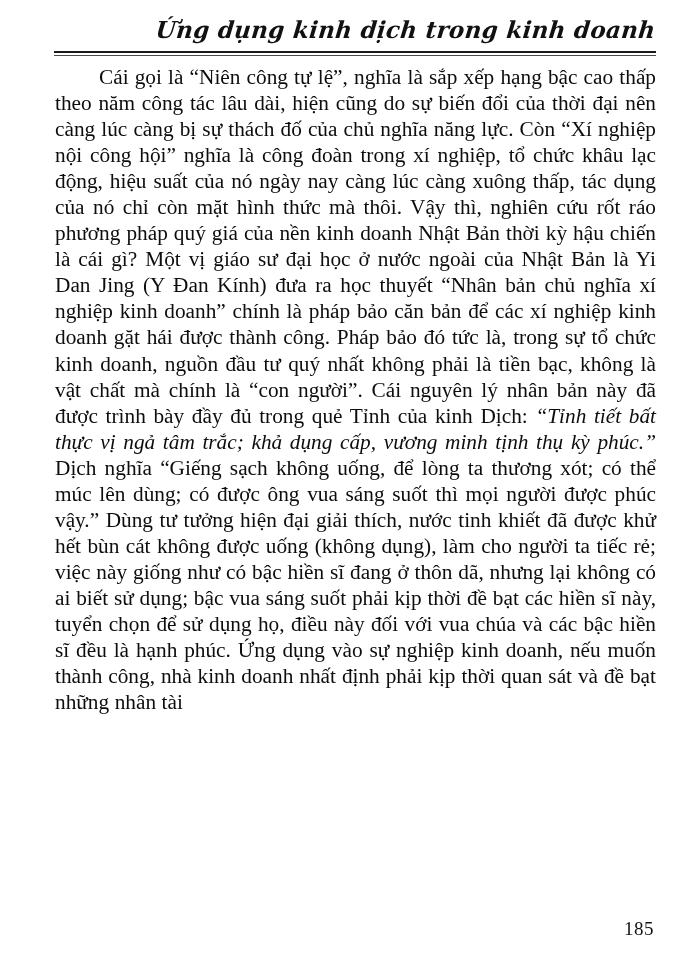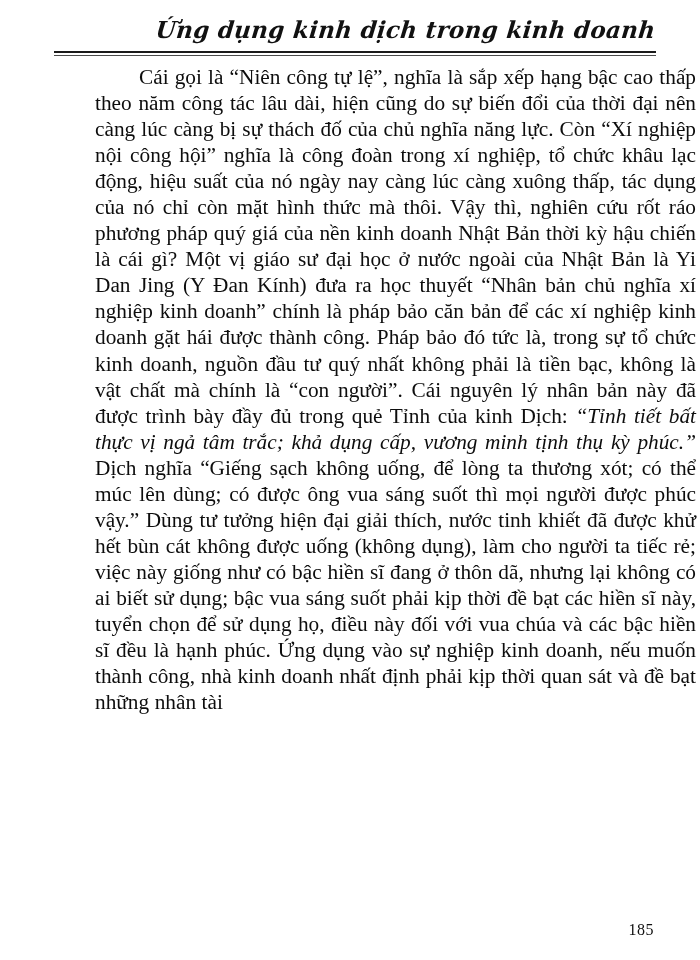--- a/index.html
+++ b/index.html
@@ -63,21 +63,20 @@
     border-top: 1px solid #2b2b2b;
     opacity: .85;
   }
 
   
   .body-block {
     position: absolute;
     top: 64px;
     left: 55px;
     width: 601px;
-    margin-left: 40px;
   }
 
   .para {
     margin: 0;
     text-align: justify;
     text-justify: inter-word;
     text-indent: 44px;
     font-size: 21.3px;
     line-height: 26.05px;
     word-spacing: 0.2px;
@@ -88,21 +87,21 @@
     font-style: italic;
   }
 
   
   .folio {
     position: absolute;
     left: 0;
     right: 46px;
     bottom: 22px;
     text-align: right;
-    font-size: 16px;
+    font-size: 19px;
     line-height: 1;
     color: #111111;
     letter-spacing: 0.5px;
   }
 </style>
 </head>
 <body>
 
 <div class="page">
 

